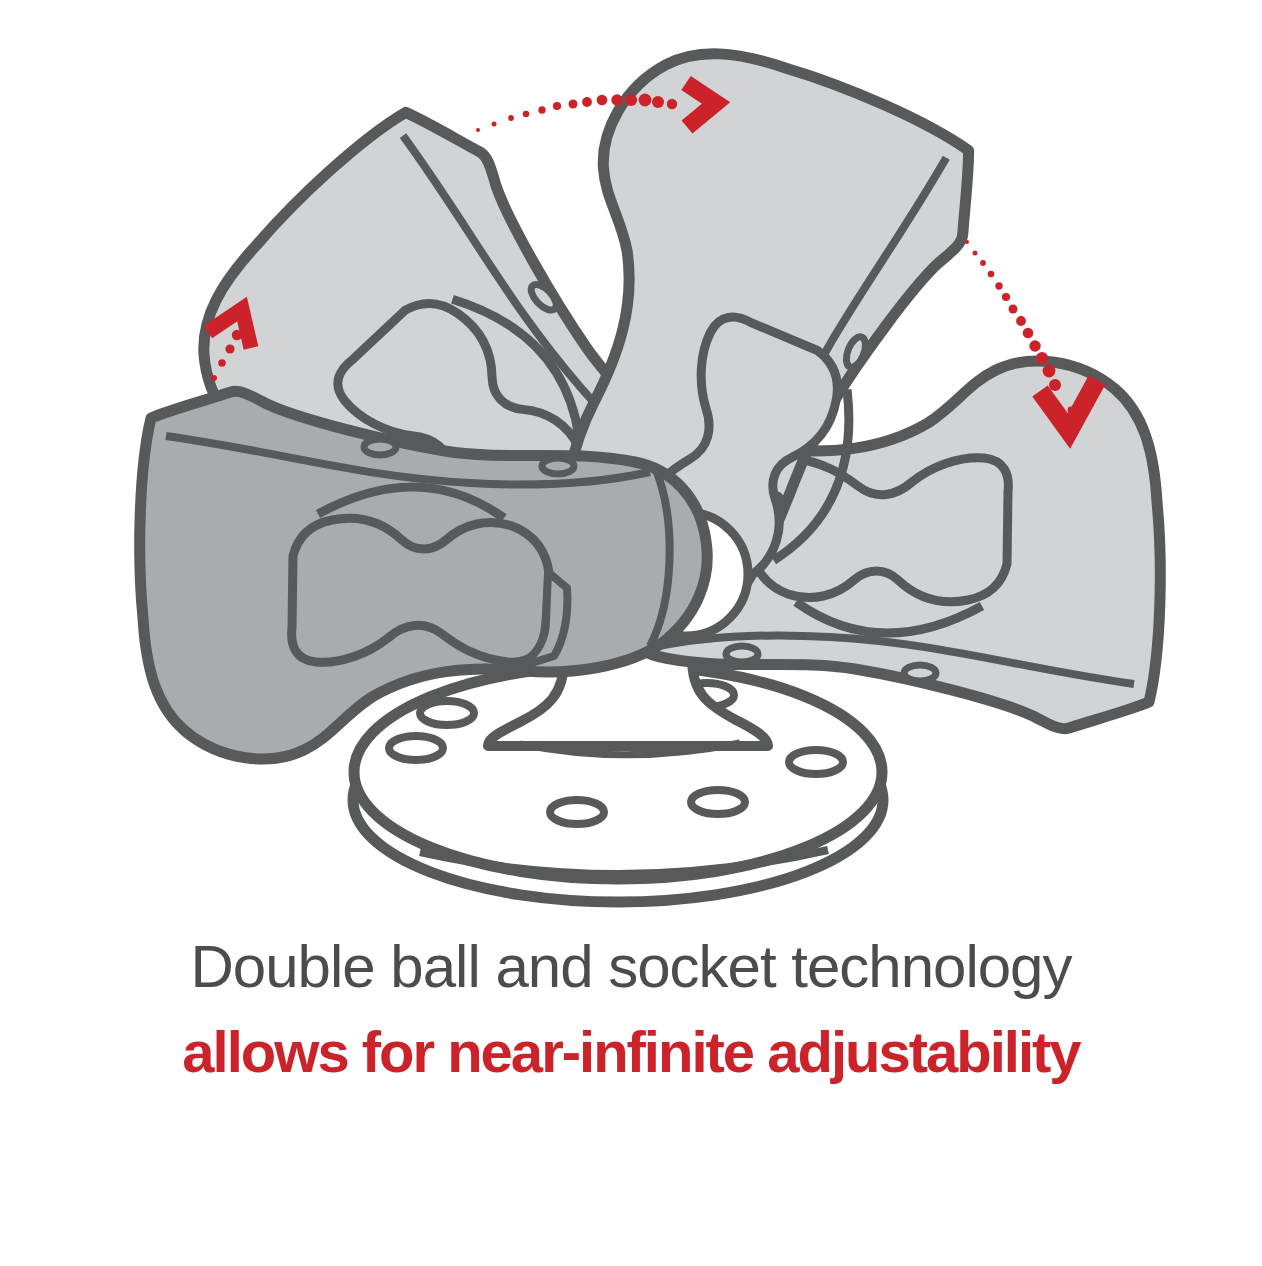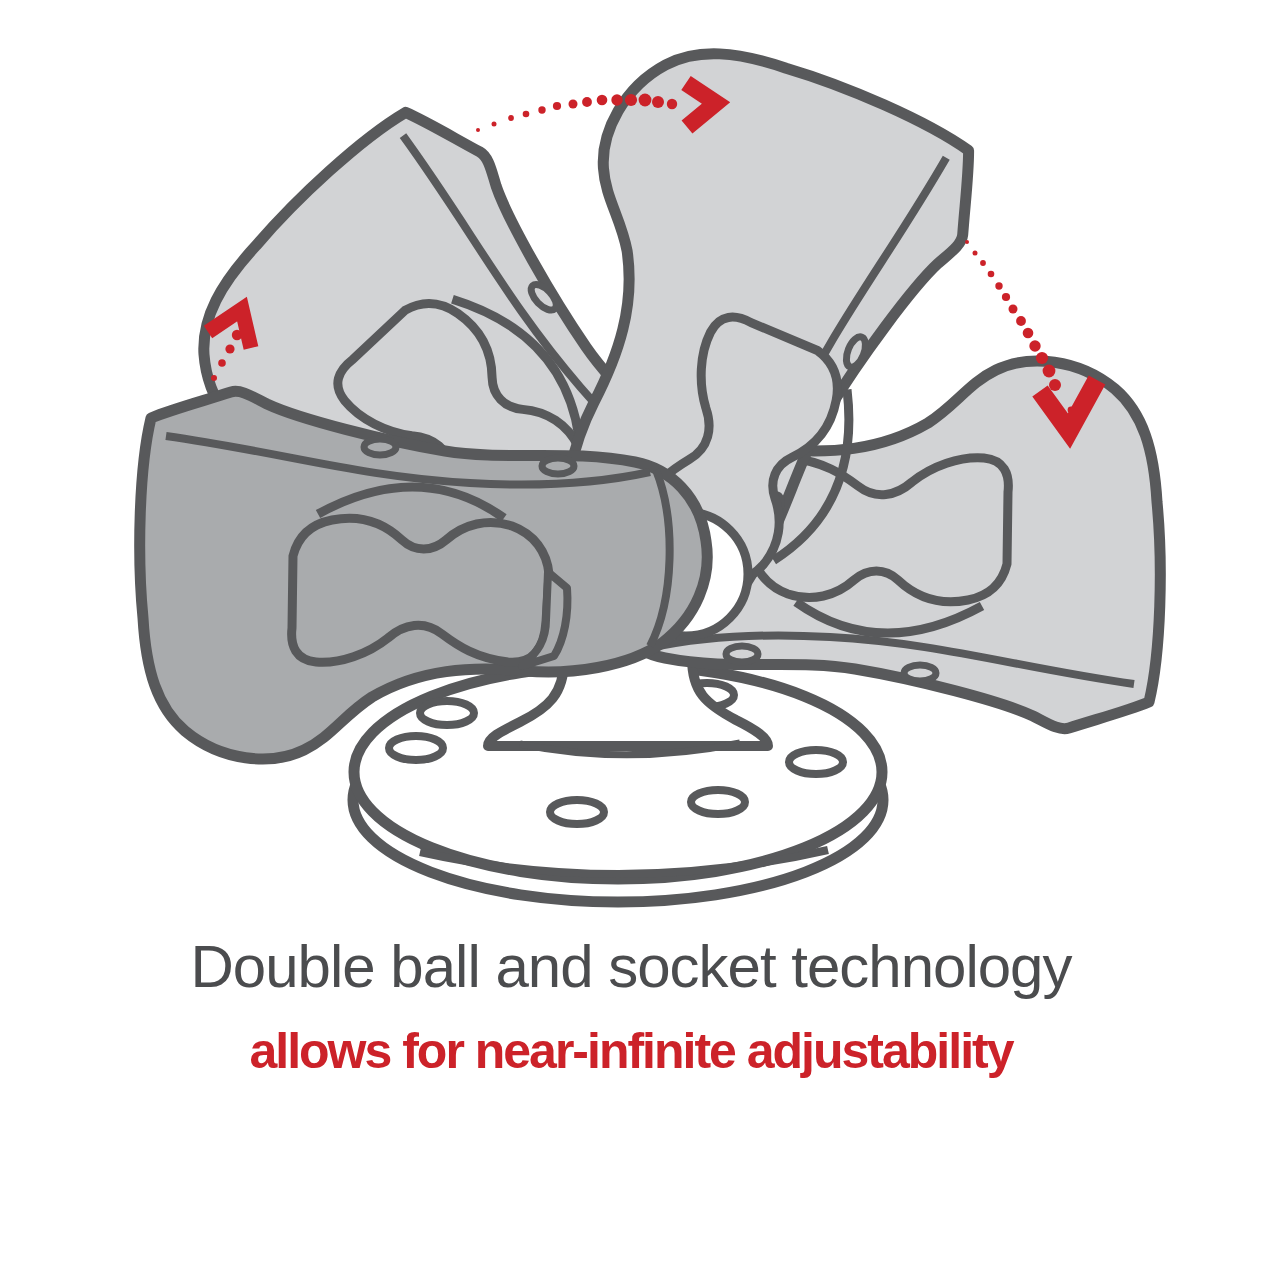--- a/index.html
+++ b/index.html
@@ -32,21 +32,21 @@
     text-align: center;
     line-height: 85px;
   }
   .cap-line1, .cap-line3 {
     font-size: 60px;
     color: #4b4c4e;
     letter-spacing: -1px;
     white-space: nowrap;
   }
   .cap-line2 {
-    font-size: 50px;
+    font-size: 58px;
     font-weight: bold;
     color: #cc2229;
     letter-spacing: -2px;
     white-space: nowrap;
   }
   .cap-line3 sup {
     font-size: 30px;
     line-height: 0;
     vertical-align: 25px;
   }

